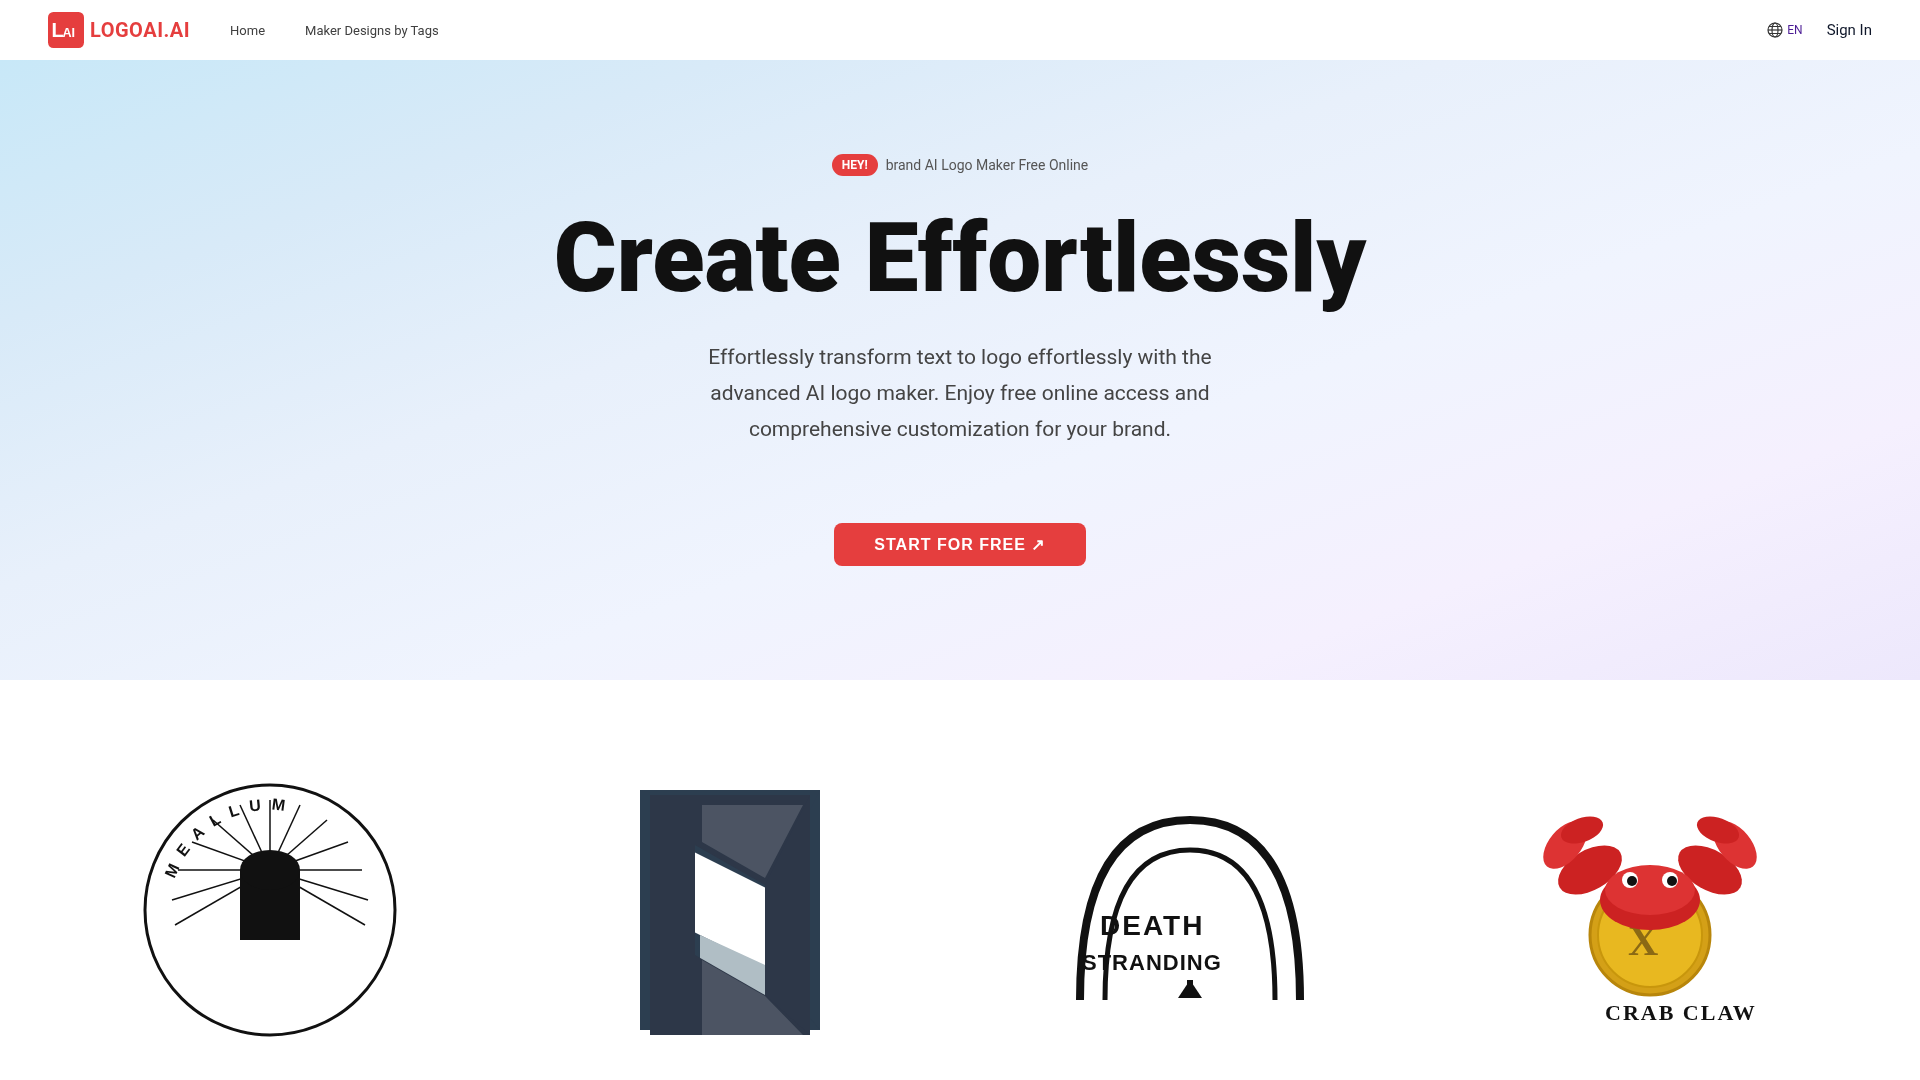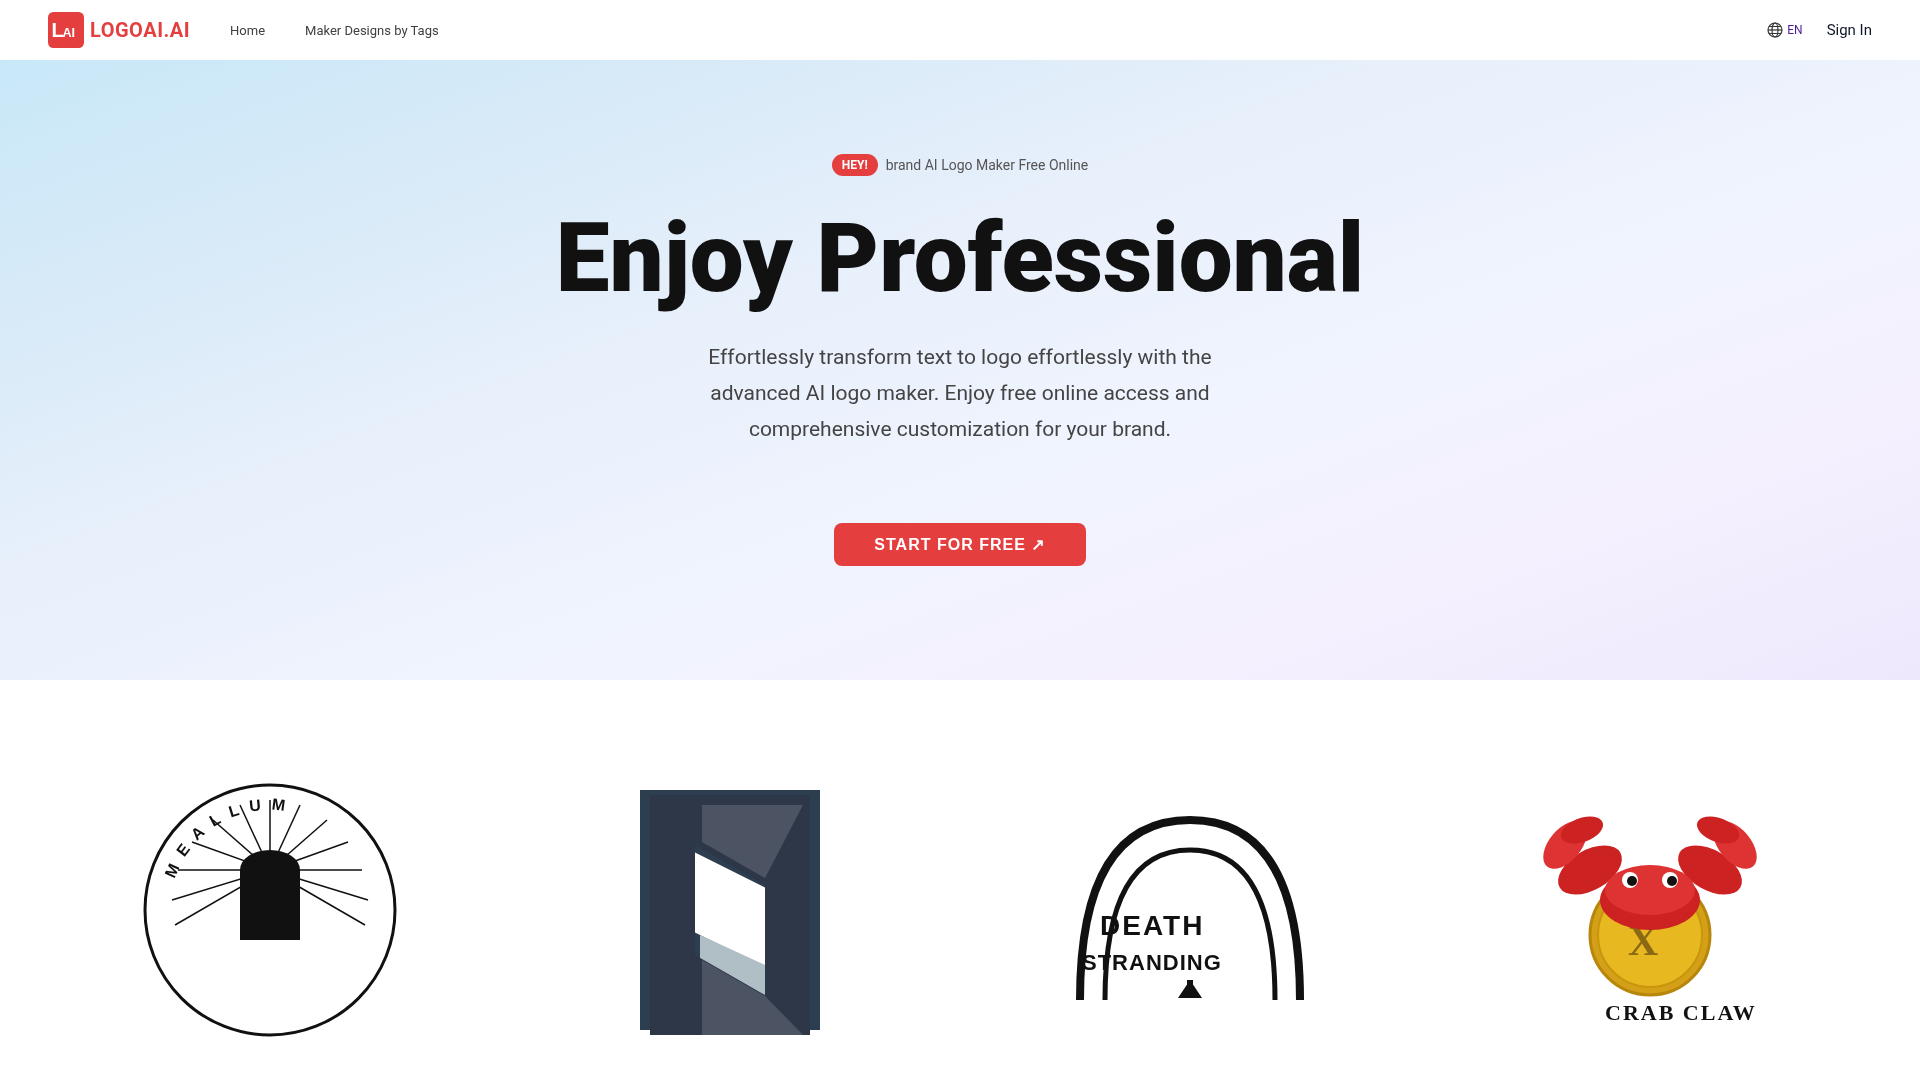--- a/index.html
+++ b/index.html
@@ -229,21 +229,21 @@
     <button class="sign-in-btn">Sign In</button>
   </div>
 </nav>
 
 <section class="hero">
   <div class="hey-badge">
     <span class="hey-pill">HEY!</span>
     <span class="hey-text">brand AI Logo Maker Free Online</span>
   </div>
   <h1 class="hero-title">
-    <span>Enjoy Professional</span><br>
+    <span>Create Effortlessly</span><br>
   </h1>
   <p class="hero-subtitle">Effortlessly transform text to logo effortlessly with the advanced AI logo maker. Enjoy free online access and comprehensive customization for your brand.</p>
   <button class="start-btn">START FOR FREE ↗</button>
 </section>
 
 <section class="logo-gallery">
 
   <div class="logo-card">
     <svg class="meallum-logo" viewBox="0 0 280 280" xmlns="http://www.w3.org/2000/svg">
 

